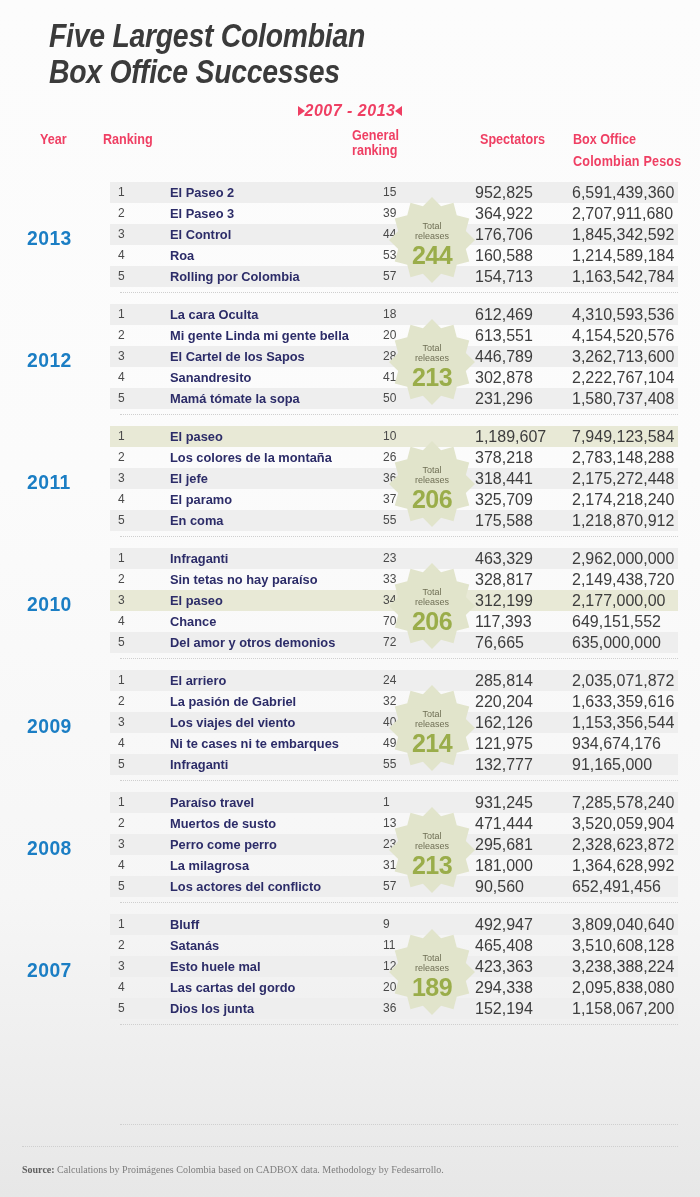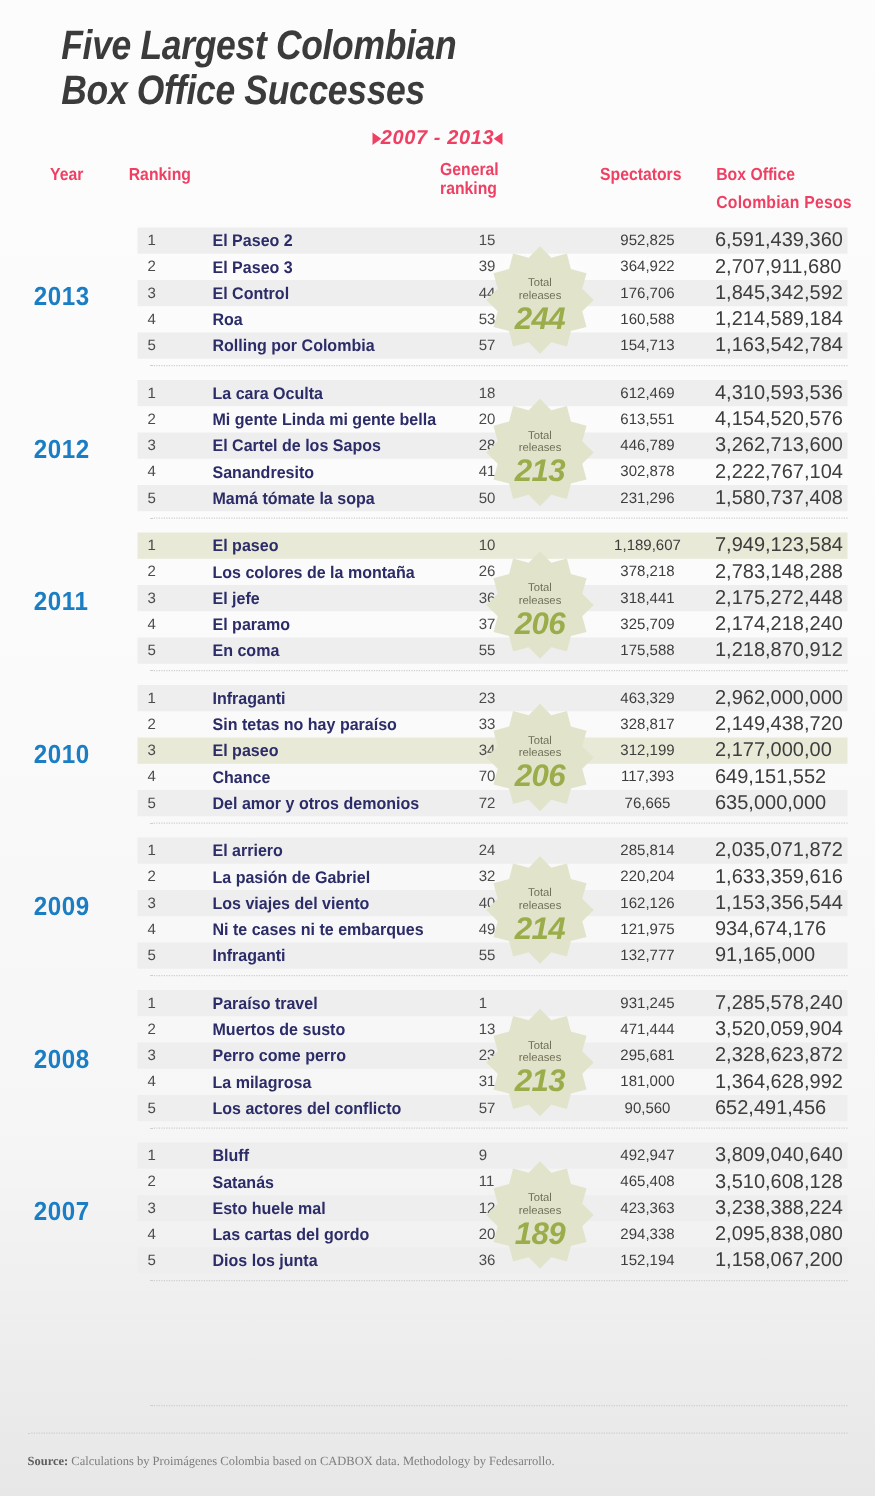--- a/index.html
+++ b/index.html
@@ -149,22 +149,22 @@
   }
   .c-general {
     left: 245px;
     font-size: 12px;
     color: #4a4a4a;
     margin-left: 28px;
   }
   .c-spect {
     left: 365px;
     width: 86px;
-    text-align: center;
-    font-size: 12px;
+    text-align: left;
+    font-size: 16px;
     color: #3d3d3d;
   }
   .c-box {
     left: 462px;
     font-size: 16px;
     color: #3d3d3d;
   }
 
   
   .badge {
@@ -189,21 +189,20 @@
   .badge-num {
     position: absolute;
     left: 0; right: 0;
     top: 45px;
     text-align: center;
     font-family: "Liberation Sans Narrow", "Liberation Sans", sans-serif;
     font-weight: bold;
     font-size: 25px;
     color: #9aad4a;
     letter-spacing: -0.5px;
-    font-style: italic;
   }
 
   
   .footer-sep1 {
     position: absolute;
     left: 120px; right: 22px;
     bottom: 72px;
     border-top: 1px dotted #cfcfcf;
   }
   .footer-sep2 {

